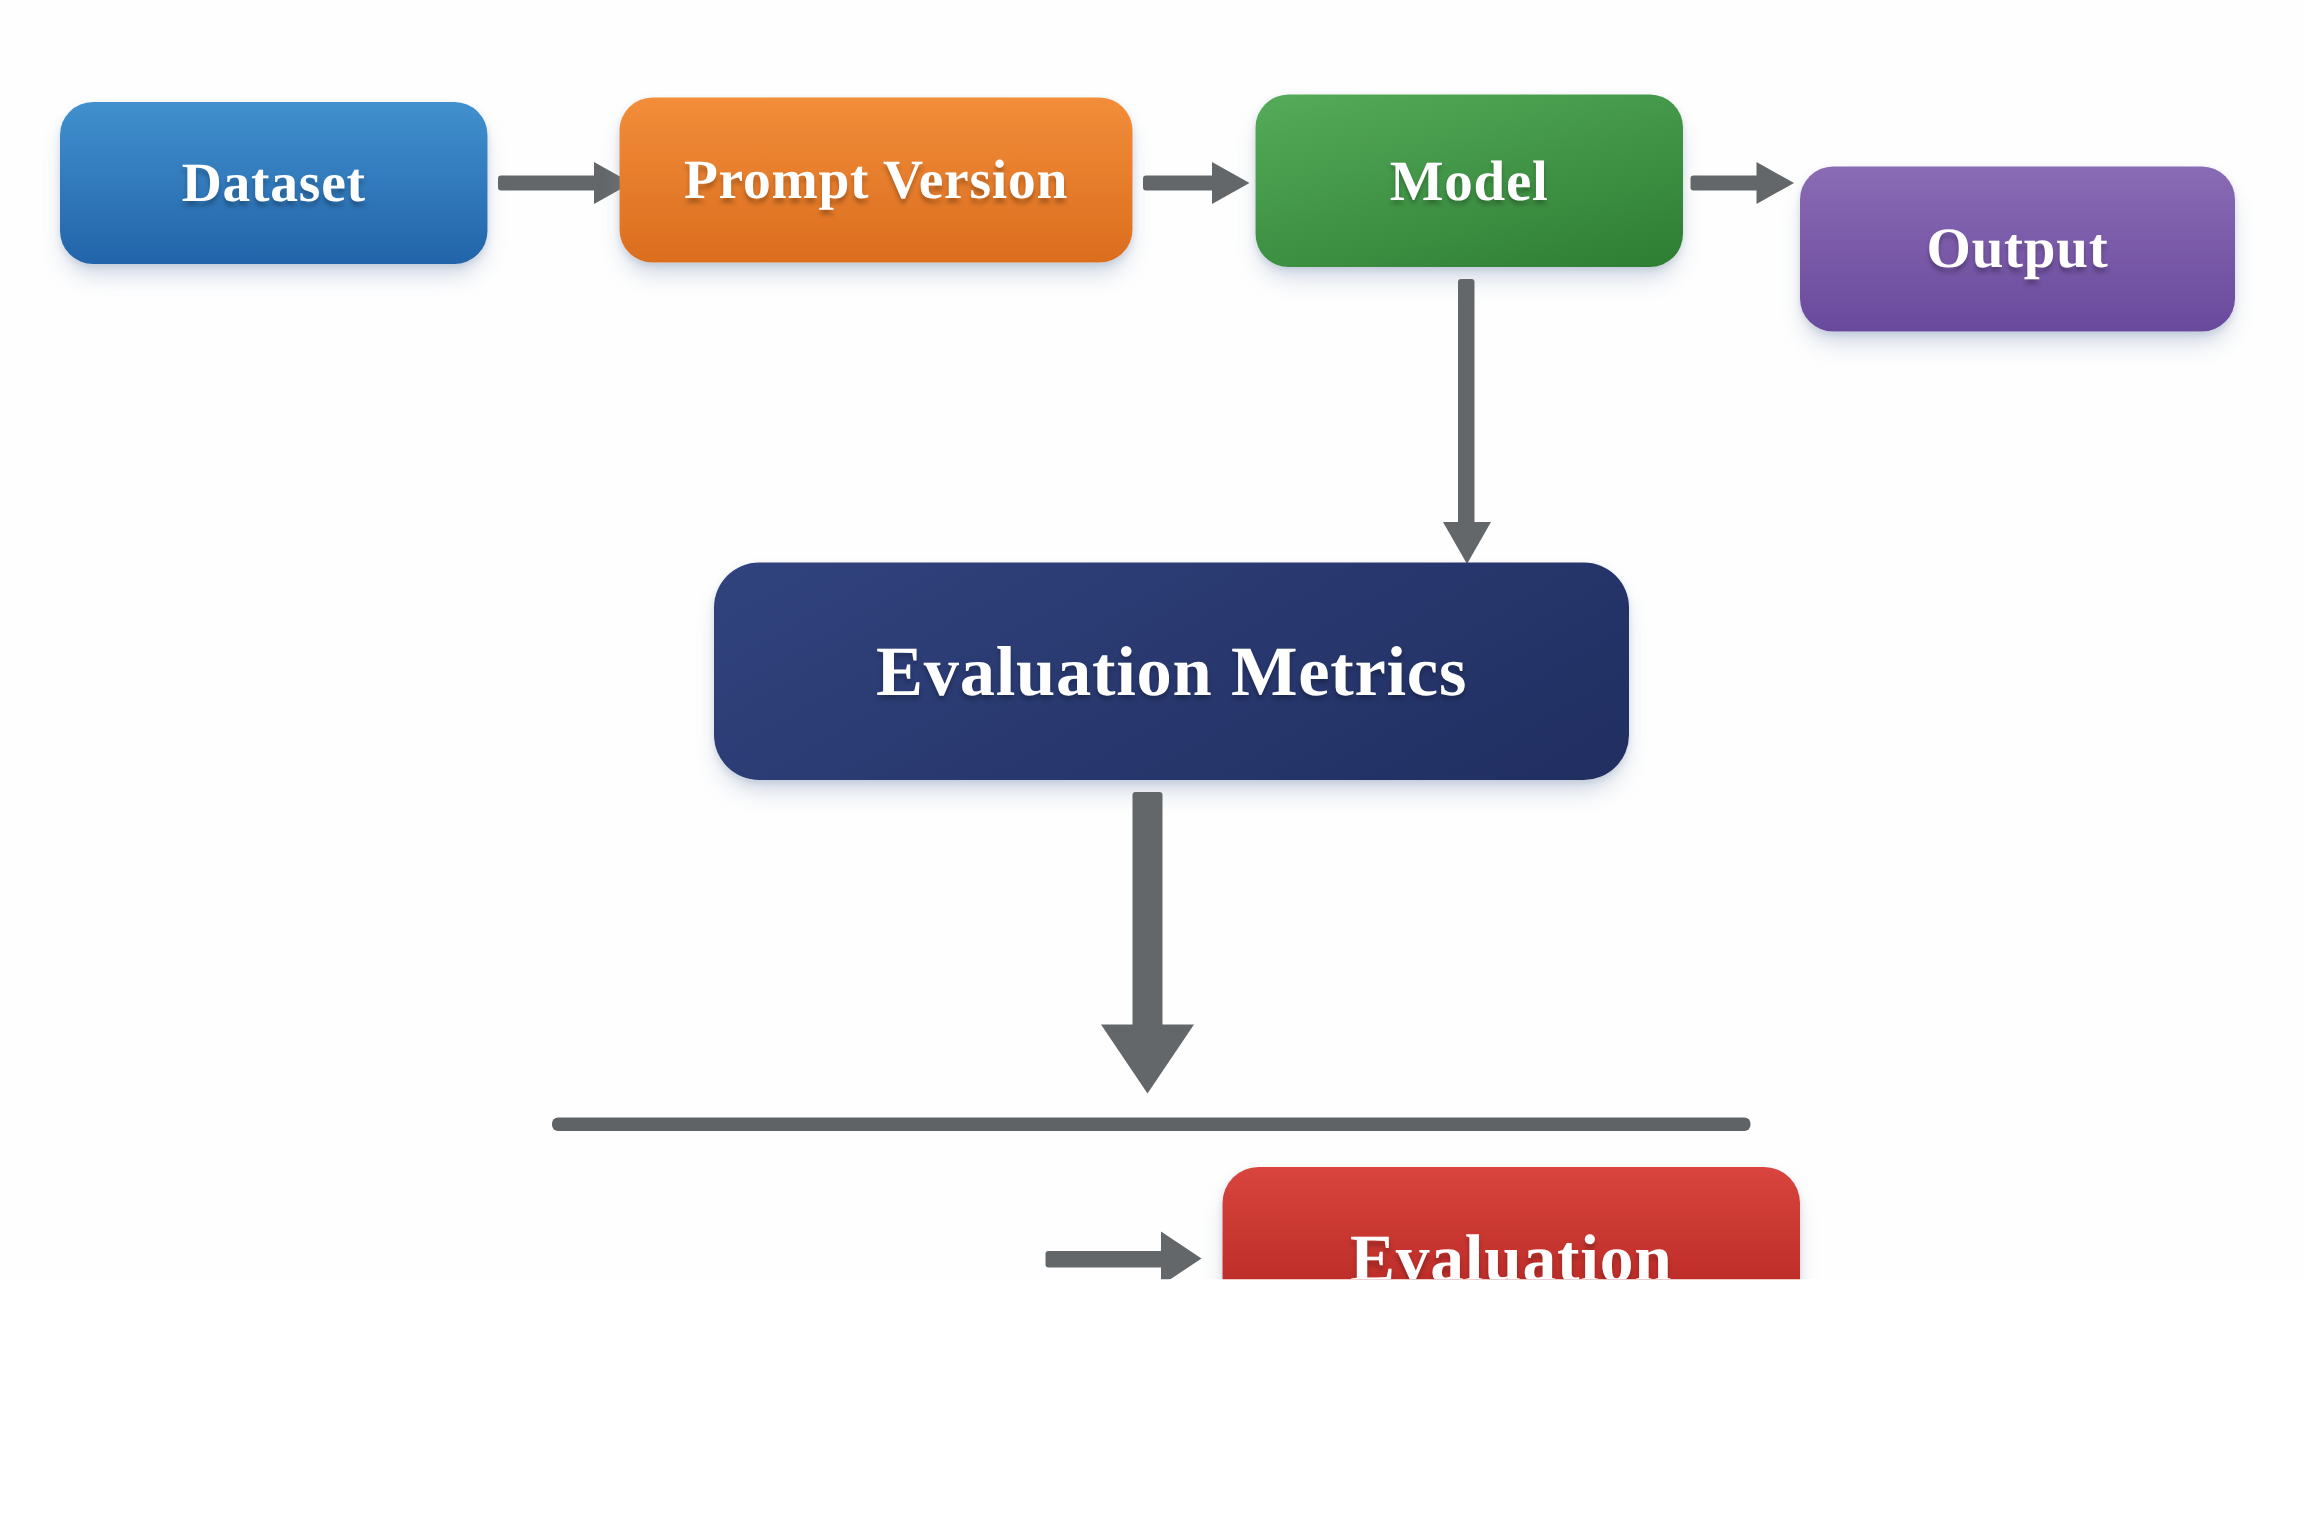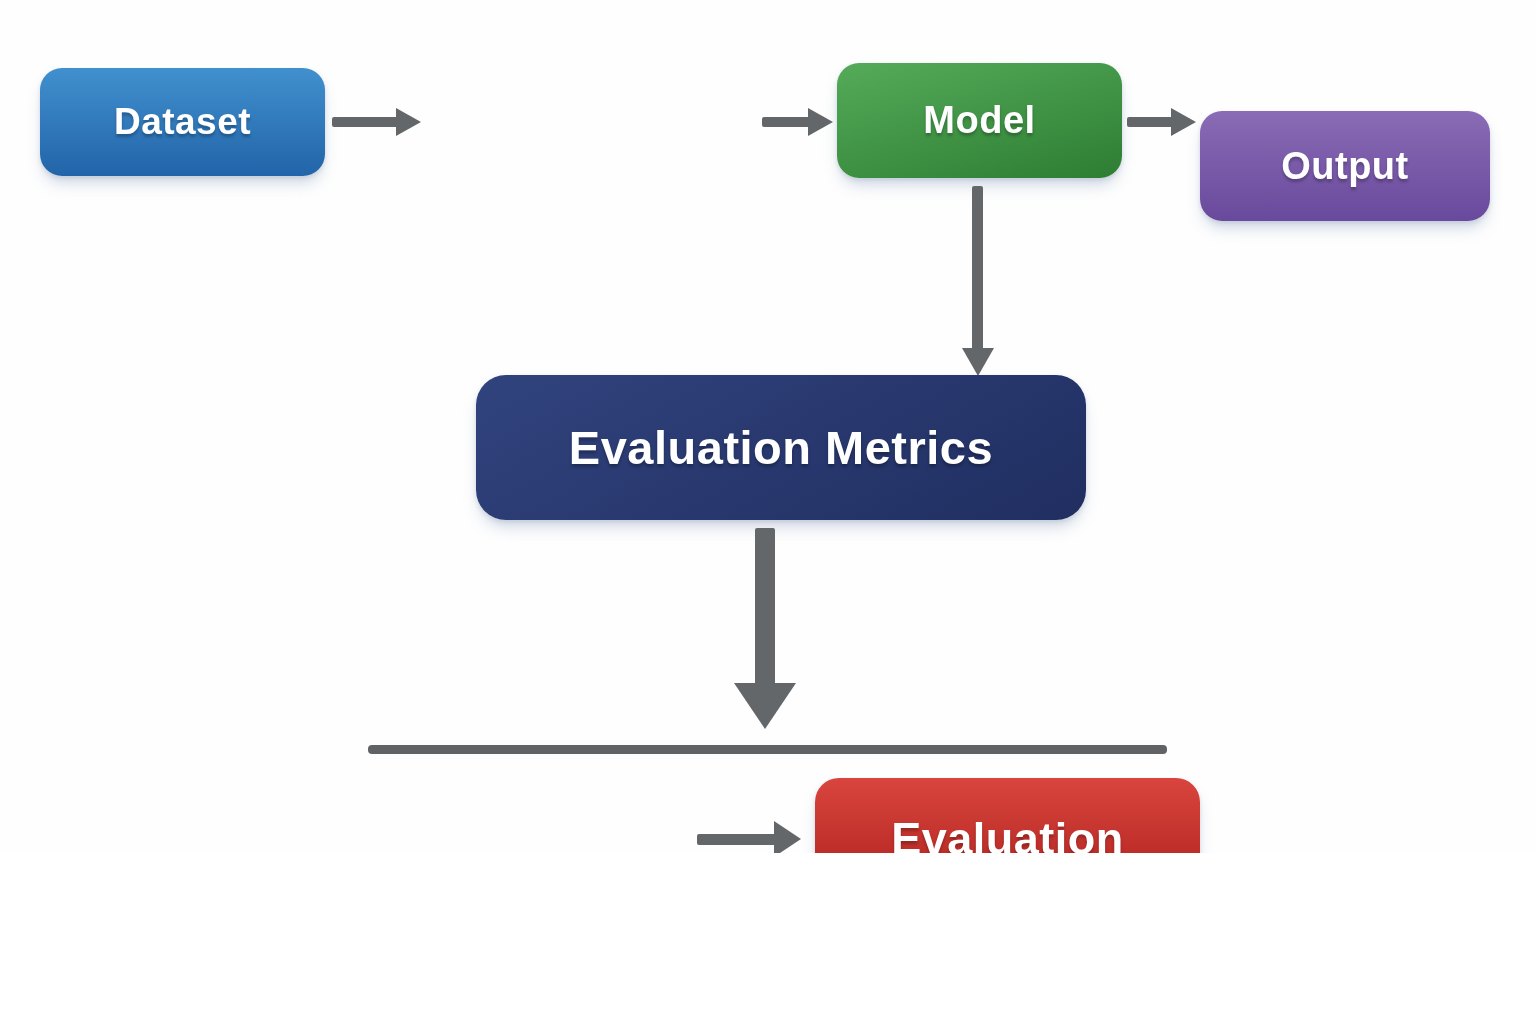--- a/index.html
+++ b/index.html
@@ -2,21 +2,21 @@
 <html><head>
 <meta charset="utf-8">
 <style>
   html, body { margin: 0; padding: 0; background: #ffffff; }
   .canvas {
     position: relative;
     width: 1536px;
     height: 853px;
     background: #fefefe;
     overflow: hidden;
-    font-family: Liberation Sans, sans-serif;
+    font-family: Liberation Serif, serif;
   }
   .node {
     position: absolute;
     display: flex;
     align-items: center;
     justify-content: center;
     color: #ffffff;
     font-weight: 700;
     text-shadow: 0 3px 3px rgba(0,0,0,0.25);
     box-shadow: 0 10px 16px -4px rgba(140,160,190,0.45), 0 2px 4px rgba(90,110,140,0.18);
@@ -45,20 +45,23 @@
 
   <div class="node node-blue" style="left:40px; top:68px; width:285px; height:108px; border-radius:22px; font-size:37px;">
     <span>Dataset</span>
   </div>
 
   <div class="arrow" style="left:332px; top:108px; width:90px; height:28px;">
     <div class="shaft" style="left:0; top:9px; width:66px; height:10px;"></div>
     <div class="head" style="left:64px; top:0; border-top:14px solid transparent; border-bottom:14px solid transparent; border-left:25px solid #63676a;"></div>
   </div>
 
+  <div class="node node-orange" style="left:413px; top:65px; width:342px; height:110px; border-radius:22px; font-size:37px;">
+    <span>Prompt Version</span>
+  </div>
 
   <div class="arrow" style="left:762px; top:108px; width:72px; height:28px;">
     <div class="shaft" style="left:0; top:9px; width:48px; height:10px;"></div>
     <div class="head" style="left:46px; top:0; border-top:14px solid transparent; border-bottom:14px solid transparent; border-left:25px solid #63676a;"></div>
   </div>
 
   <div class="node node-green" style="left:837px; top:63px; width:285px; height:115px; border-radius:22px; font-size:38px;">
     <span>Model</span>
   </div>
 

